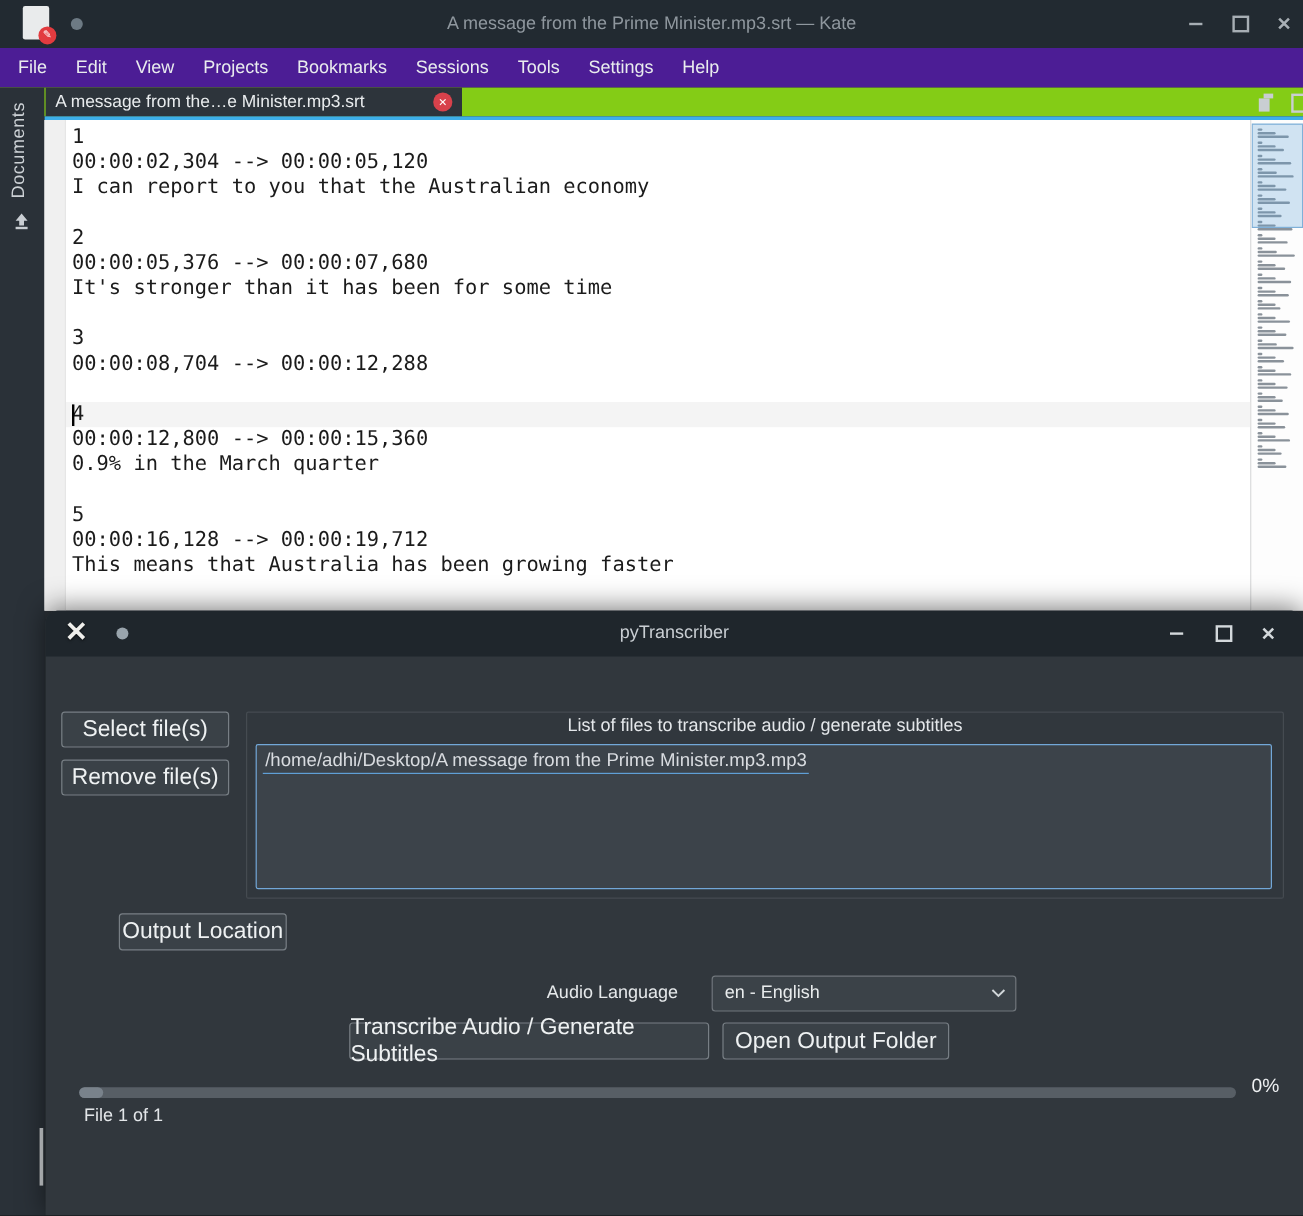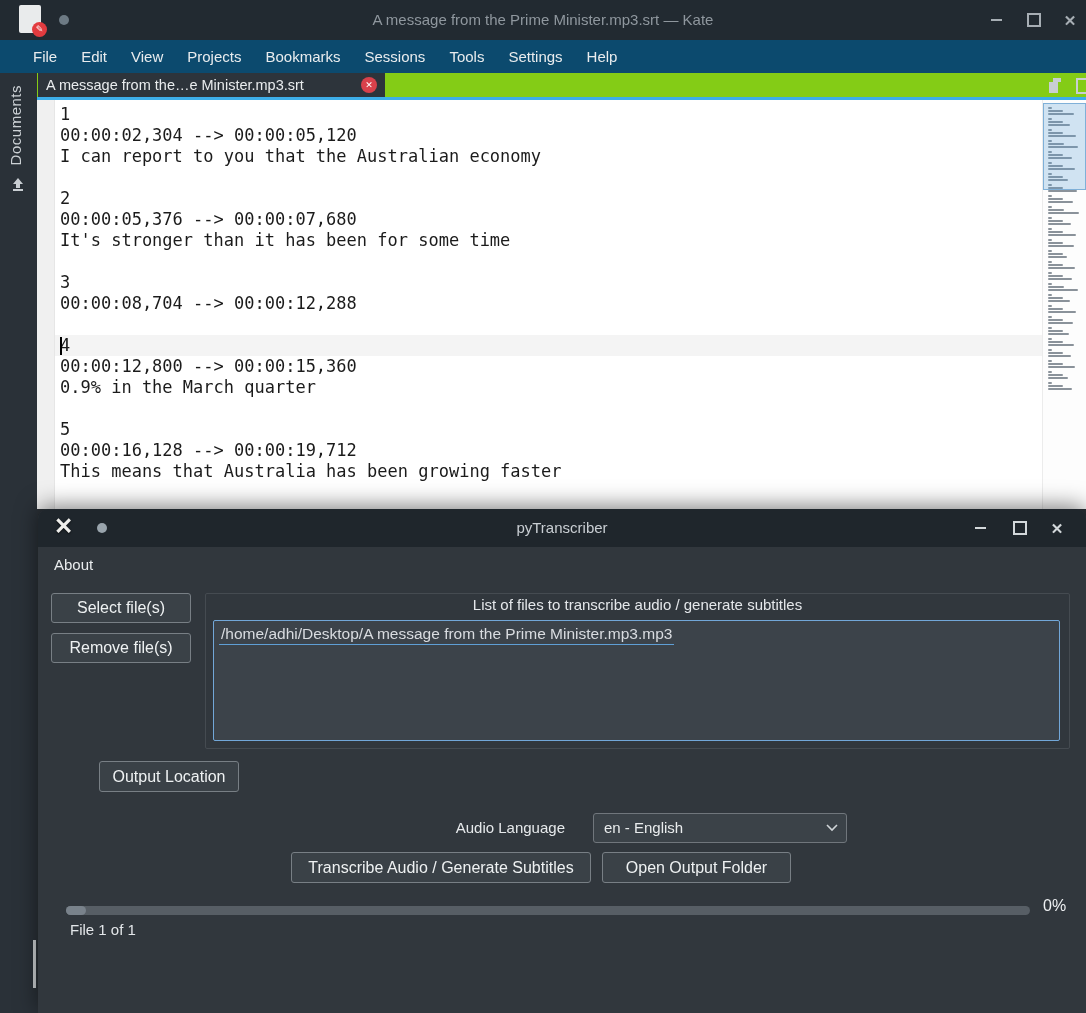--- a/index.html
+++ b/index.html
@@ -17,22 +17,22 @@
       color:#8f979e;font-size:15px;}
   .winctl{display:flex;align-items:center;justify-content:center;width:24px;height:24px;}
   .kate-ctl{top:8px;}
   .ctl-min-bar{width:11px;height:2px;background:#a7aeb4;}
   .ctl-max-box{width:10px;height:10px;border:2px solid #a7aeb4;}
   .ctl-x{color:#a7aeb4;font-size:15px;font-weight:bold;line-height:1;}
   .pt-ctl .ctl-min-bar{background:#d3d8db;}
   .pt-ctl .ctl-max-box{border-color:#d3d8db;}
   .pt-ctl .ctl-x{color:#d3d8db;}
 
-  .kate-menubar{left:0;top:40px;width:1086px;height:33px;background:#0c4a6e;display:flex;
-      align-items:center;padding-left:21px;box-sizing:border-box;}
+  .kate-menubar{left:0;top:40px;width:1086px;height:33px;background:#4c1d95;display:flex;
+      align-items:center;padding-left:3px;box-sizing:border-box;}
   .menu-item{color:#e9ecee;font-size:15px;padding:0 12px;line-height:33px;cursor:default;}
 
   .kate-tabbar{left:0;top:73px;width:1086px;height:24px;background:#84cc16;}
   .kate-tab{position:absolute;left:38px;top:0;width:347px;height:24px;background:#2d343b;
       display:flex;align-items:center;padding:0 8px;box-sizing:border-box;}
   .kate-tab-label{color:#e9ecee;font-size:14.5px;white-space:nowrap;overflow:hidden;flex:1;}
   .tab-close{width:16px;height:16px;border-radius:50%;background:#d8414b;color:#fff;
       font-size:9px;line-height:16px;text-align:center;margin-left:6px;flex:none;}
   .tabbar-icons{position:absolute;right:0;top:2px;width:40px;height:20px;}
   .view-topline{left:37px;top:97px;width:1049px;height:3px;background:#3daee9;}
@@ -67,21 +67,21 @@
   .pt-appicon{left:16px;top:4px;color:#efefec;font-size:23px;font-weight:bold;
       text-shadow:0 1px 2px rgba(0,0,0,0.7);}
   .pt-dot{left:59px;top:14px;width:10px;height:10px;border-radius:50%;background:#99a4ac;}
   .pt-title{left:0;top:0;width:1048px;height:38px;line-height:38px;text-align:center;
       color:#c9ced3;font-size:15px;}
   .pt-ctl{top:7px;}
   .pt-menubar{left:0;top:38px;width:1048px;height:36px;}
   .pt-menu-item{position:absolute;left:8px;top:0;height:36px;line-height:36px;padding:0 8px;
       color:#e9ecee;font-size:15px;}
   .pt-btn{position:absolute;background:#3a4147;border:1px solid #787f85;border-radius:3px;
-      color:#eef1f2;font-size:16px;display:flex;align-items:center;justify-content:center;
+      color:#eef1f2;font-size:19px;display:flex;align-items:center;justify-content:center;
       box-sizing:border-box;cursor:default;}
   .pt-group{left:167px;top:84px;width:865px;height:156px;border:1px solid #454b51;
       border-radius:2px;box-sizing:border-box;}
   .pt-group-title{position:absolute;left:0;top:2px;width:100%;text-align:center;
       color:#e4e7ea;font-size:15px;}
   .pt-list{left:175px;top:111px;width:847px;height:121px;background:#3c434a;
       border:1px solid #72a7d8;border-radius:2px;box-sizing:border-box;}
   .pt-list-item{margin:4px 0 0 5px;display:inline-block;color:#d9dce0;font-size:15.5px;
       border-bottom:1px solid #5f9fd6;padding:0 2px 1px 2px;white-space:nowrap;}
   .pt-field{left:167px;top:252px;width:856px;height:31px;background:#3b424a;
@@ -326,23 +326,20 @@
           <span class="ctl-min-bar"></span>
         </div>
       <div class="abs winctl pt-ctl" style="left:970px;">
           <span class="ctl-max-box"></span>
         </div>
       <div class="abs winctl pt-ctl" style="left:1007px;">
           <span class="ctl-x">✕</span>
         </div>
     </div>
 
-    <div class="abs pt-menubar">
-      <span class="pt-menu-item">About</span>
-    </div>
 
     <div class="pt-btn" style="left:13px;top:84px;width:140px;height:30px;">Select file(s)</div>
     <div class="pt-btn" style="left:13px;top:124px;width:140px;height:30px;">Remove file(s)</div>
 
     <div class="abs pt-group">
       <div class="pt-group-title">List of files to transcribe audio / generate subtitles</div>
     </div>
     <div class="abs pt-list">
       <span class="pt-list-item">/home/adhi/Desktop/A message from the Prime Minister.mp3.mp3</span>
     </div>

